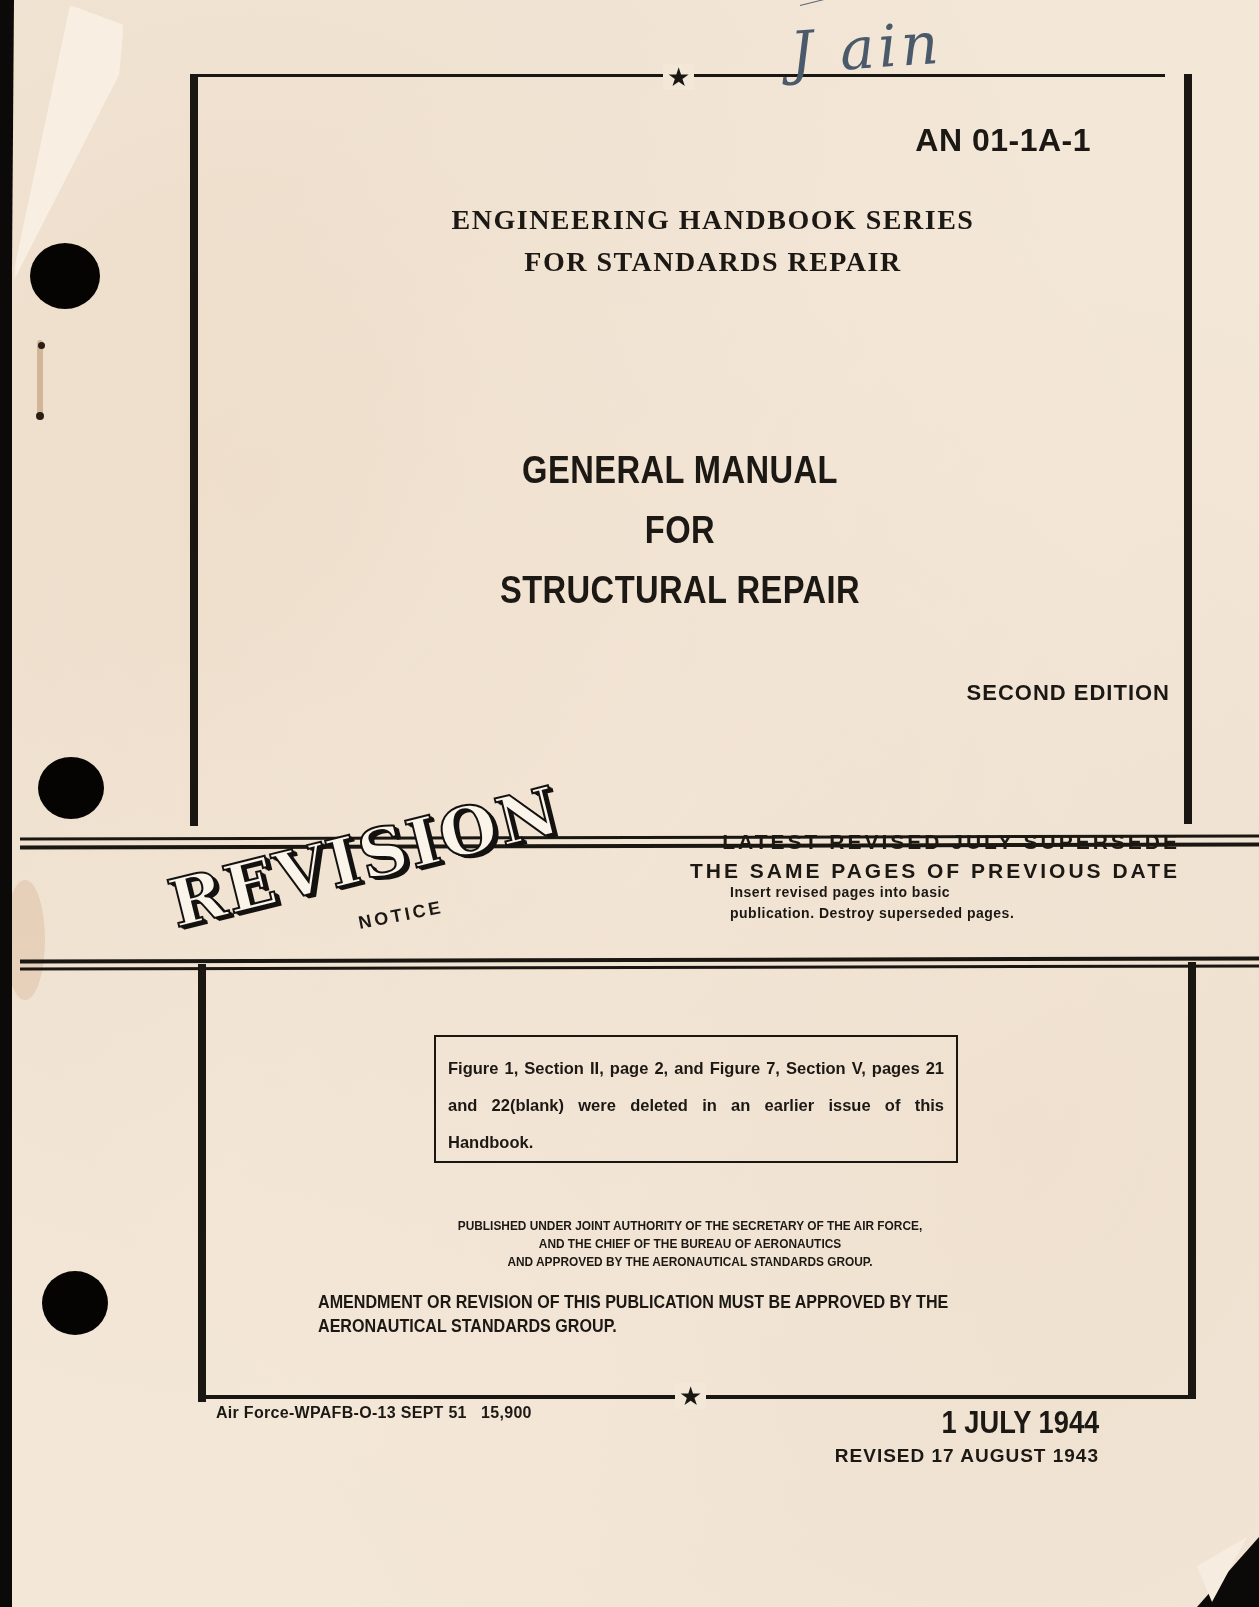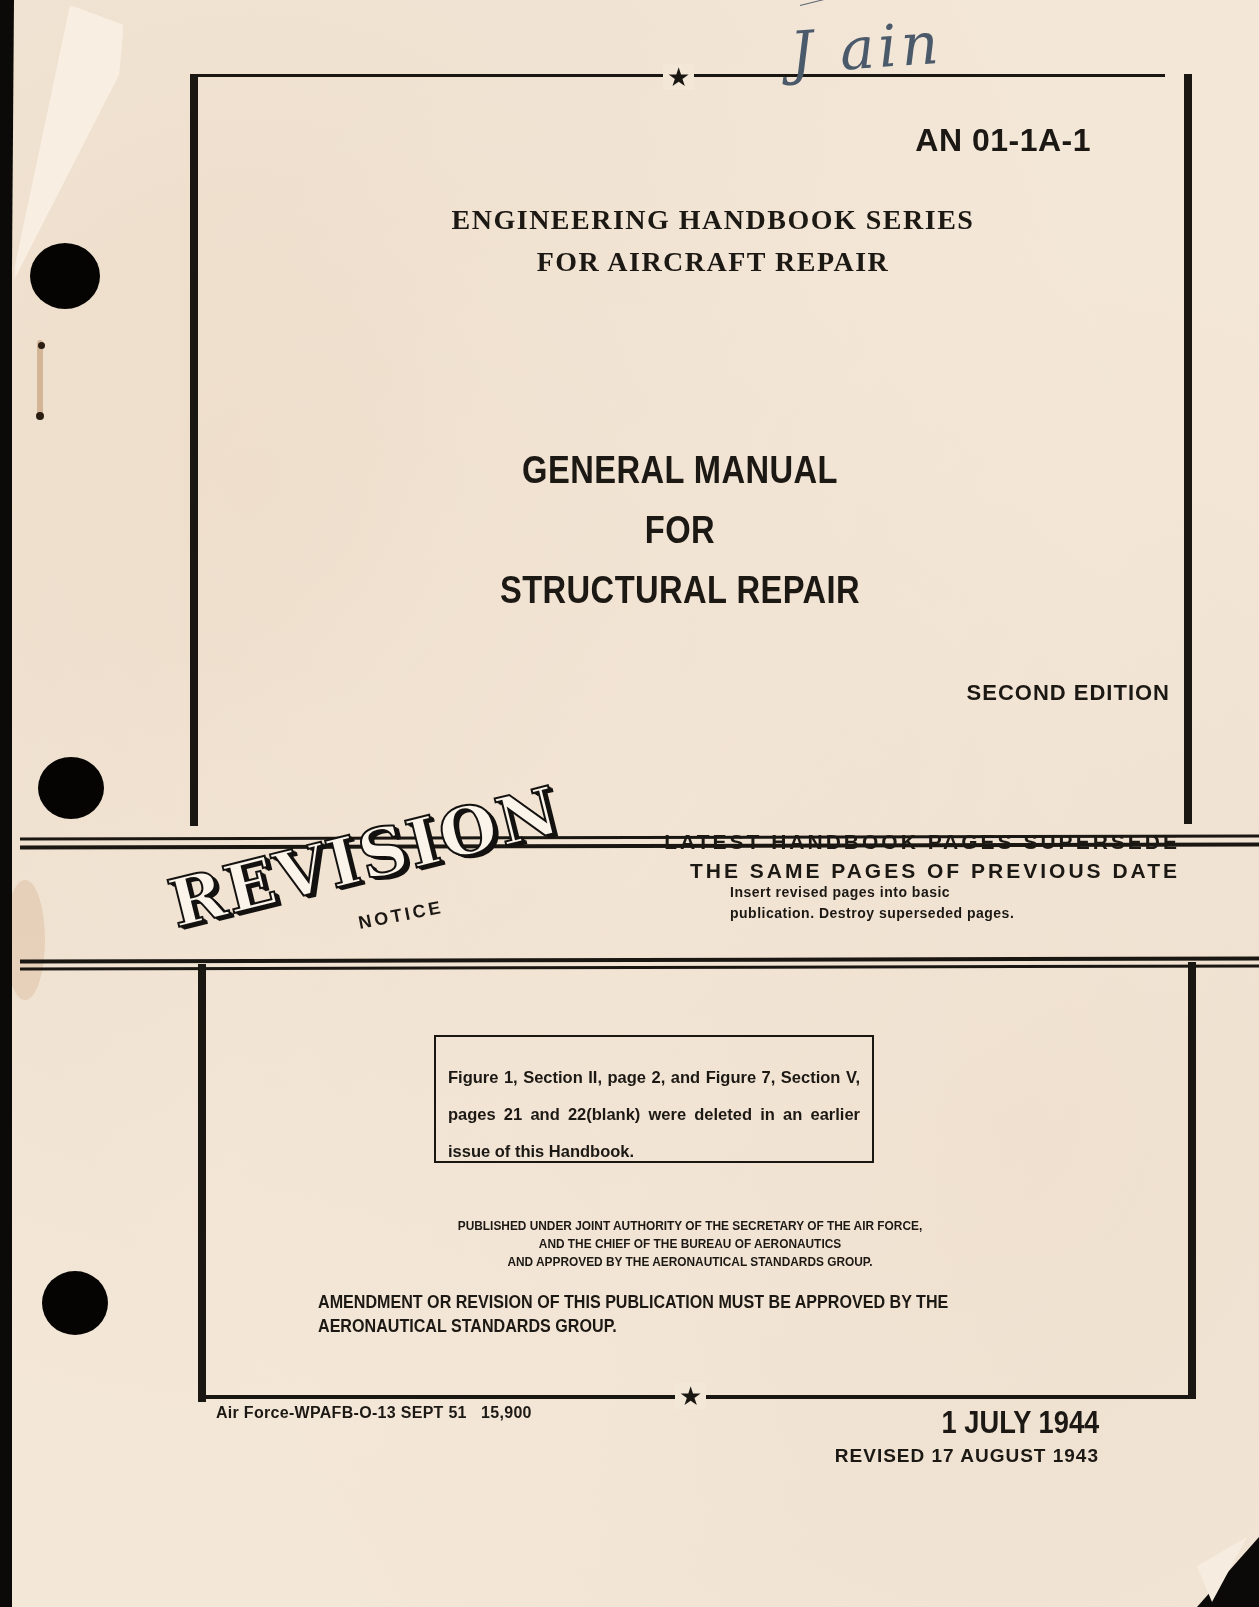--- a/index.html
+++ b/index.html
@@ -73,22 +73,22 @@
   }
   .supersede {
     position: absolute; left: 660px; top: 827px; width: 520px; text-align: right;
     font-weight: bold; font-size: 21px; letter-spacing: 3px; line-height: 29px;
   }
   .insert-note {
     position: absolute; left: 660px; top: 882px; width: 490px; text-align: left;
     font-weight: bold; font-size: 14px; letter-spacing: 0.5px; line-height: 21px; padding-left: 70px;
   }
   .deletion-box {
-    position: absolute; left: 434px; top: 1035px; width: 440px; height: 128px;
-    border: 2px solid #1a1612; box-sizing: border-box; padding: 22px 12px 0 12px;
+    position: absolute; left: 434px; top: 1035px; width: 524px; height: 128px;
+    border: 2px solid #1a1612; box-sizing: border-box; padding: 13px 12px 0 12px;
     font-weight: bold; font-size: 16.5px; line-height: 37px; text-align: justify;
   }
   .authority {
     position: absolute; left: 360px; width: 660px; text-align: center; top: 1217px;
     font-weight: bold; font-size: 12.5px; line-height: 18px; transform: scaleX(0.95);
   }
   .amendment {
     position: absolute; left: 318px; top: 1290px; width: 760px;
     font-weight: bold; font-size: 17.5px; line-height: 24px; transform: scaleX(0.92);
     transform-origin: left;
@@ -144,36 +144,36 @@
   <div class="frame-line" style="left:198px;top:1395px;width:998px;height:4px;"></div>
   <span class="star" style="left:675px;top:1383px;">★</span>
 
   <div class="handwriting-stroke"></div>
   <div class="handwriting">J ain</div>
 
   <div class="doc-number">AN 01-1A-1</div>
 
   <div class="series-title">
     <div>ENGINEERING HANDBOOK SERIES</div>
-    <div>FOR AIRCRAFT REPAIR</div>
+    <div>FOR STANDARDS REPAIR</div>
   </div>
 
   <div class="main-title">
     <div>GENERAL MANUAL</div>
     <div>FOR</div>
     <div>STRUCTURAL REPAIR</div>
   </div>
 
   <div class="edition">SECOND EDITION</div>
 
   <div class="revision-word">REVISION</div>
   <div class="notice-word">NOTICE</div>
 
   <div class="supersede">
-    <div>LATEST HANDBOOK PAGES SUPERSEDE</div>
+    <div>LATEST REVISED JULY SUPERSEDE</div>
     <div>THE SAME PAGES OF PREVIOUS DATE</div>
   </div>
   <div class="insert-note">
     <div>Insert revised pages into basic</div>
     <div>publication. Destroy superseded pages.</div>
   </div>
 
   <div class="deletion-box">Figure 1, Section II, page 2, and Figure 7, Section V, pages 21 and 22(blank) were deleted in an earlier issue of this Handbook.</div>
 
   <div class="authority">

